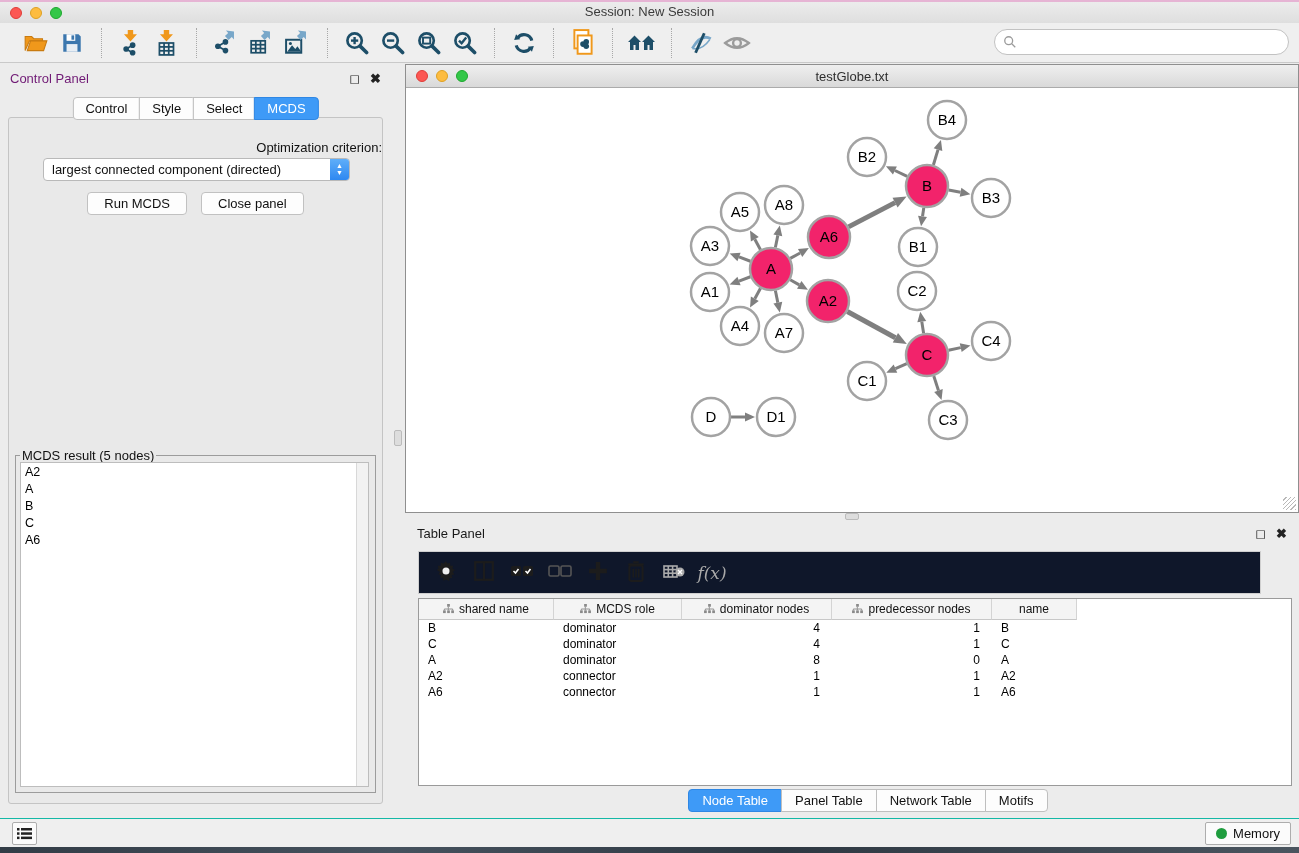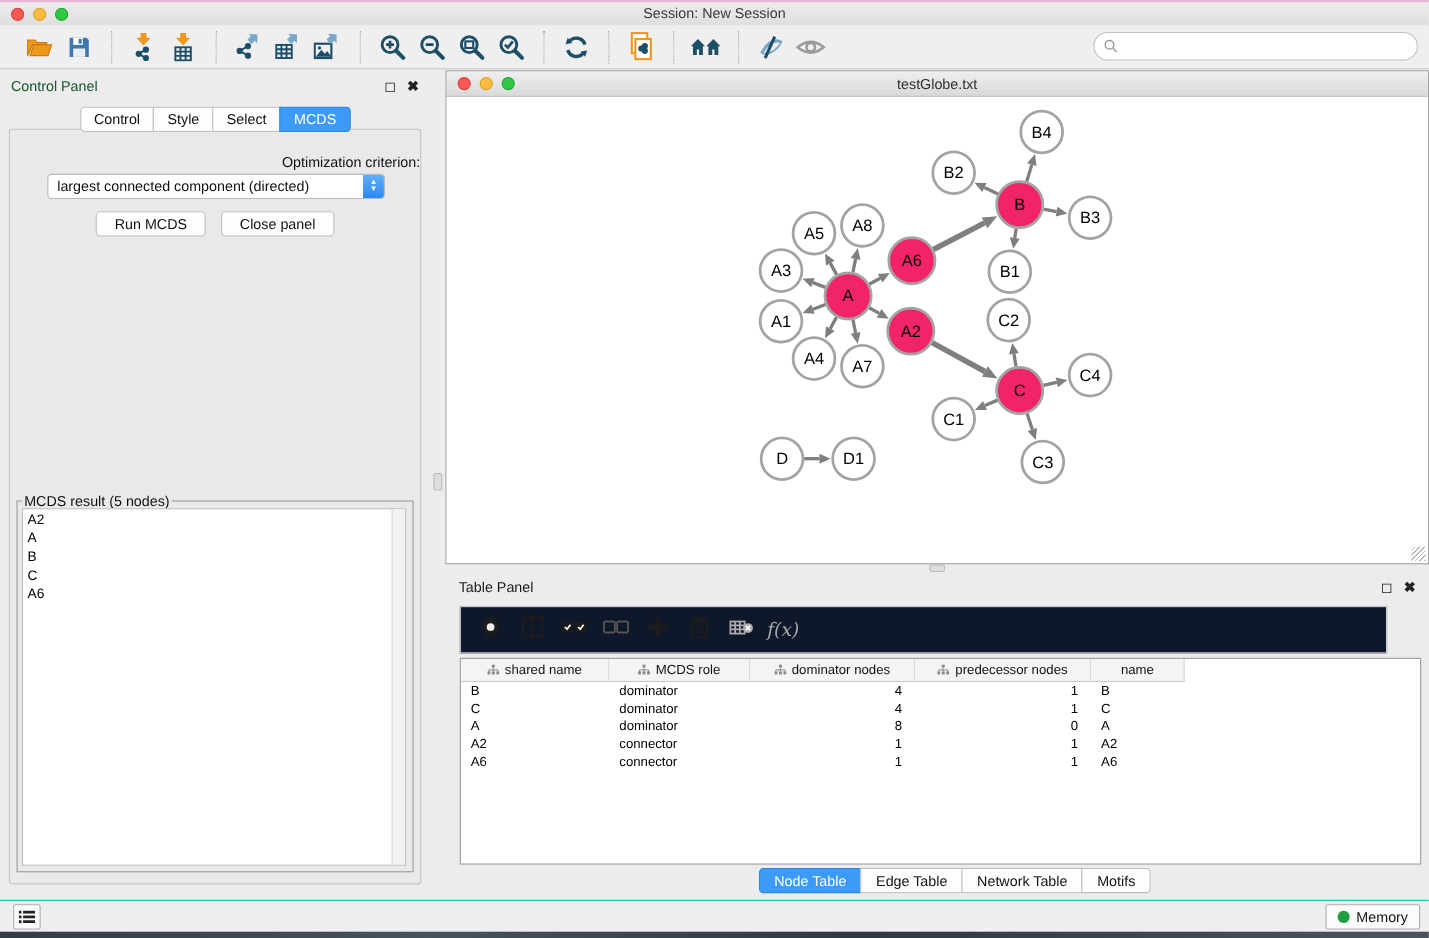--- a/index.html
+++ b/index.html
@@ -25,21 +25,21 @@
   .tb-sep { width:1px; height:30px; border-left:1px dotted #A8A8A8; margin:0 3px; }
   .tb-btn { width:36px; height:32px; display:flex; align-items:center; justify-content:center; cursor:pointer; }
   .tb-btn svg { display:block; }
   .searchbox { position:absolute; right:10px; top:6px; width:295px; height:26px; background:#fff;
     border:1px solid #C2C2C2; border-radius:13px; display:flex; align-items:center; padding-left:8px; }
   .searchbox input { border:none; outline:none; flex:1; font-size:13px; background:transparent; font-family:"Liberation Sans",sans-serif; }
 
   
   .cpanel { left:0; top:64px; width:391px; height:748px; background:#ECECEC; }
   .cpanel-head { height:28px; display:flex; align-items:center; padding:0 10px; }
-  .cpanel-title { font-size:13px; color:#14532d; flex:1; }
+  .cpanel-title { font-size:13px; color:#701a75; flex:1; }
   .winbtns { display:flex; gap:10px; align-items:center; }
   .winbtn { font-size:13px; color:#222; cursor:pointer; line-height:1; }
   .cptabs { position:absolute; left:50%; transform:translateX(-50%); top:33px; display:flex; z-index:3; }
   .cptab { border:1px solid #BFBFBF; background:#FDFDFD; font-size:13px; padding:3px 12px; cursor:pointer; margin-left:-1px; color:#111; }
   .cptab:first-child { border-radius:4px 0 0 4px; margin-left:0; }
   .cptab:last-child { border-radius:0 4px 4px 0; }
   .cptab.active { background:#3E9AF7; border-color:#2F87E4; color:#fff; }
   .cpbody { position:absolute; left:8px; top:53px; width:375px; height:687px;
     border:1px solid #C4C4C4; border-radius:3px; background:#E9E9E9; }
   .opt-label { text-align:right; font-size:13px; color:#111; margin-top:22px; }
@@ -684,21 +684,21 @@
           <div class="td left" style="width: 135px;">A6</div>
           <div class="td left" style="width: 128px;">connector</div>
           <div class="td right" style="width: 150px;">1</div>
           <div class="td right" style="width: 160px;">1</div>
           <div class="td left" style="width: 85px;">A6</div>
         </div>
       </div>
   </div>
   <div class="ttabs" id="table-tabs">
       <div class="ttab active">Node Table</div>
-      <div class="ttab">Edge Table</div>
+      <div class="ttab">Panel Table</div>
       <div class="ttab">Network Table</div>
       <div class="ttab">Motifs</div>
     </div>
 </div>
 
 <div class="abs statusbar">
   <div class="status-listbtn">
     <svg width="15" height="13" viewBox="0 0 15 13">
       <rect x="0" y="1" width="2.5" height="2.5" fill="#222"></rect>
         <rect x="4" y="1" width="11" height="2.5" fill="#222"></rect>

